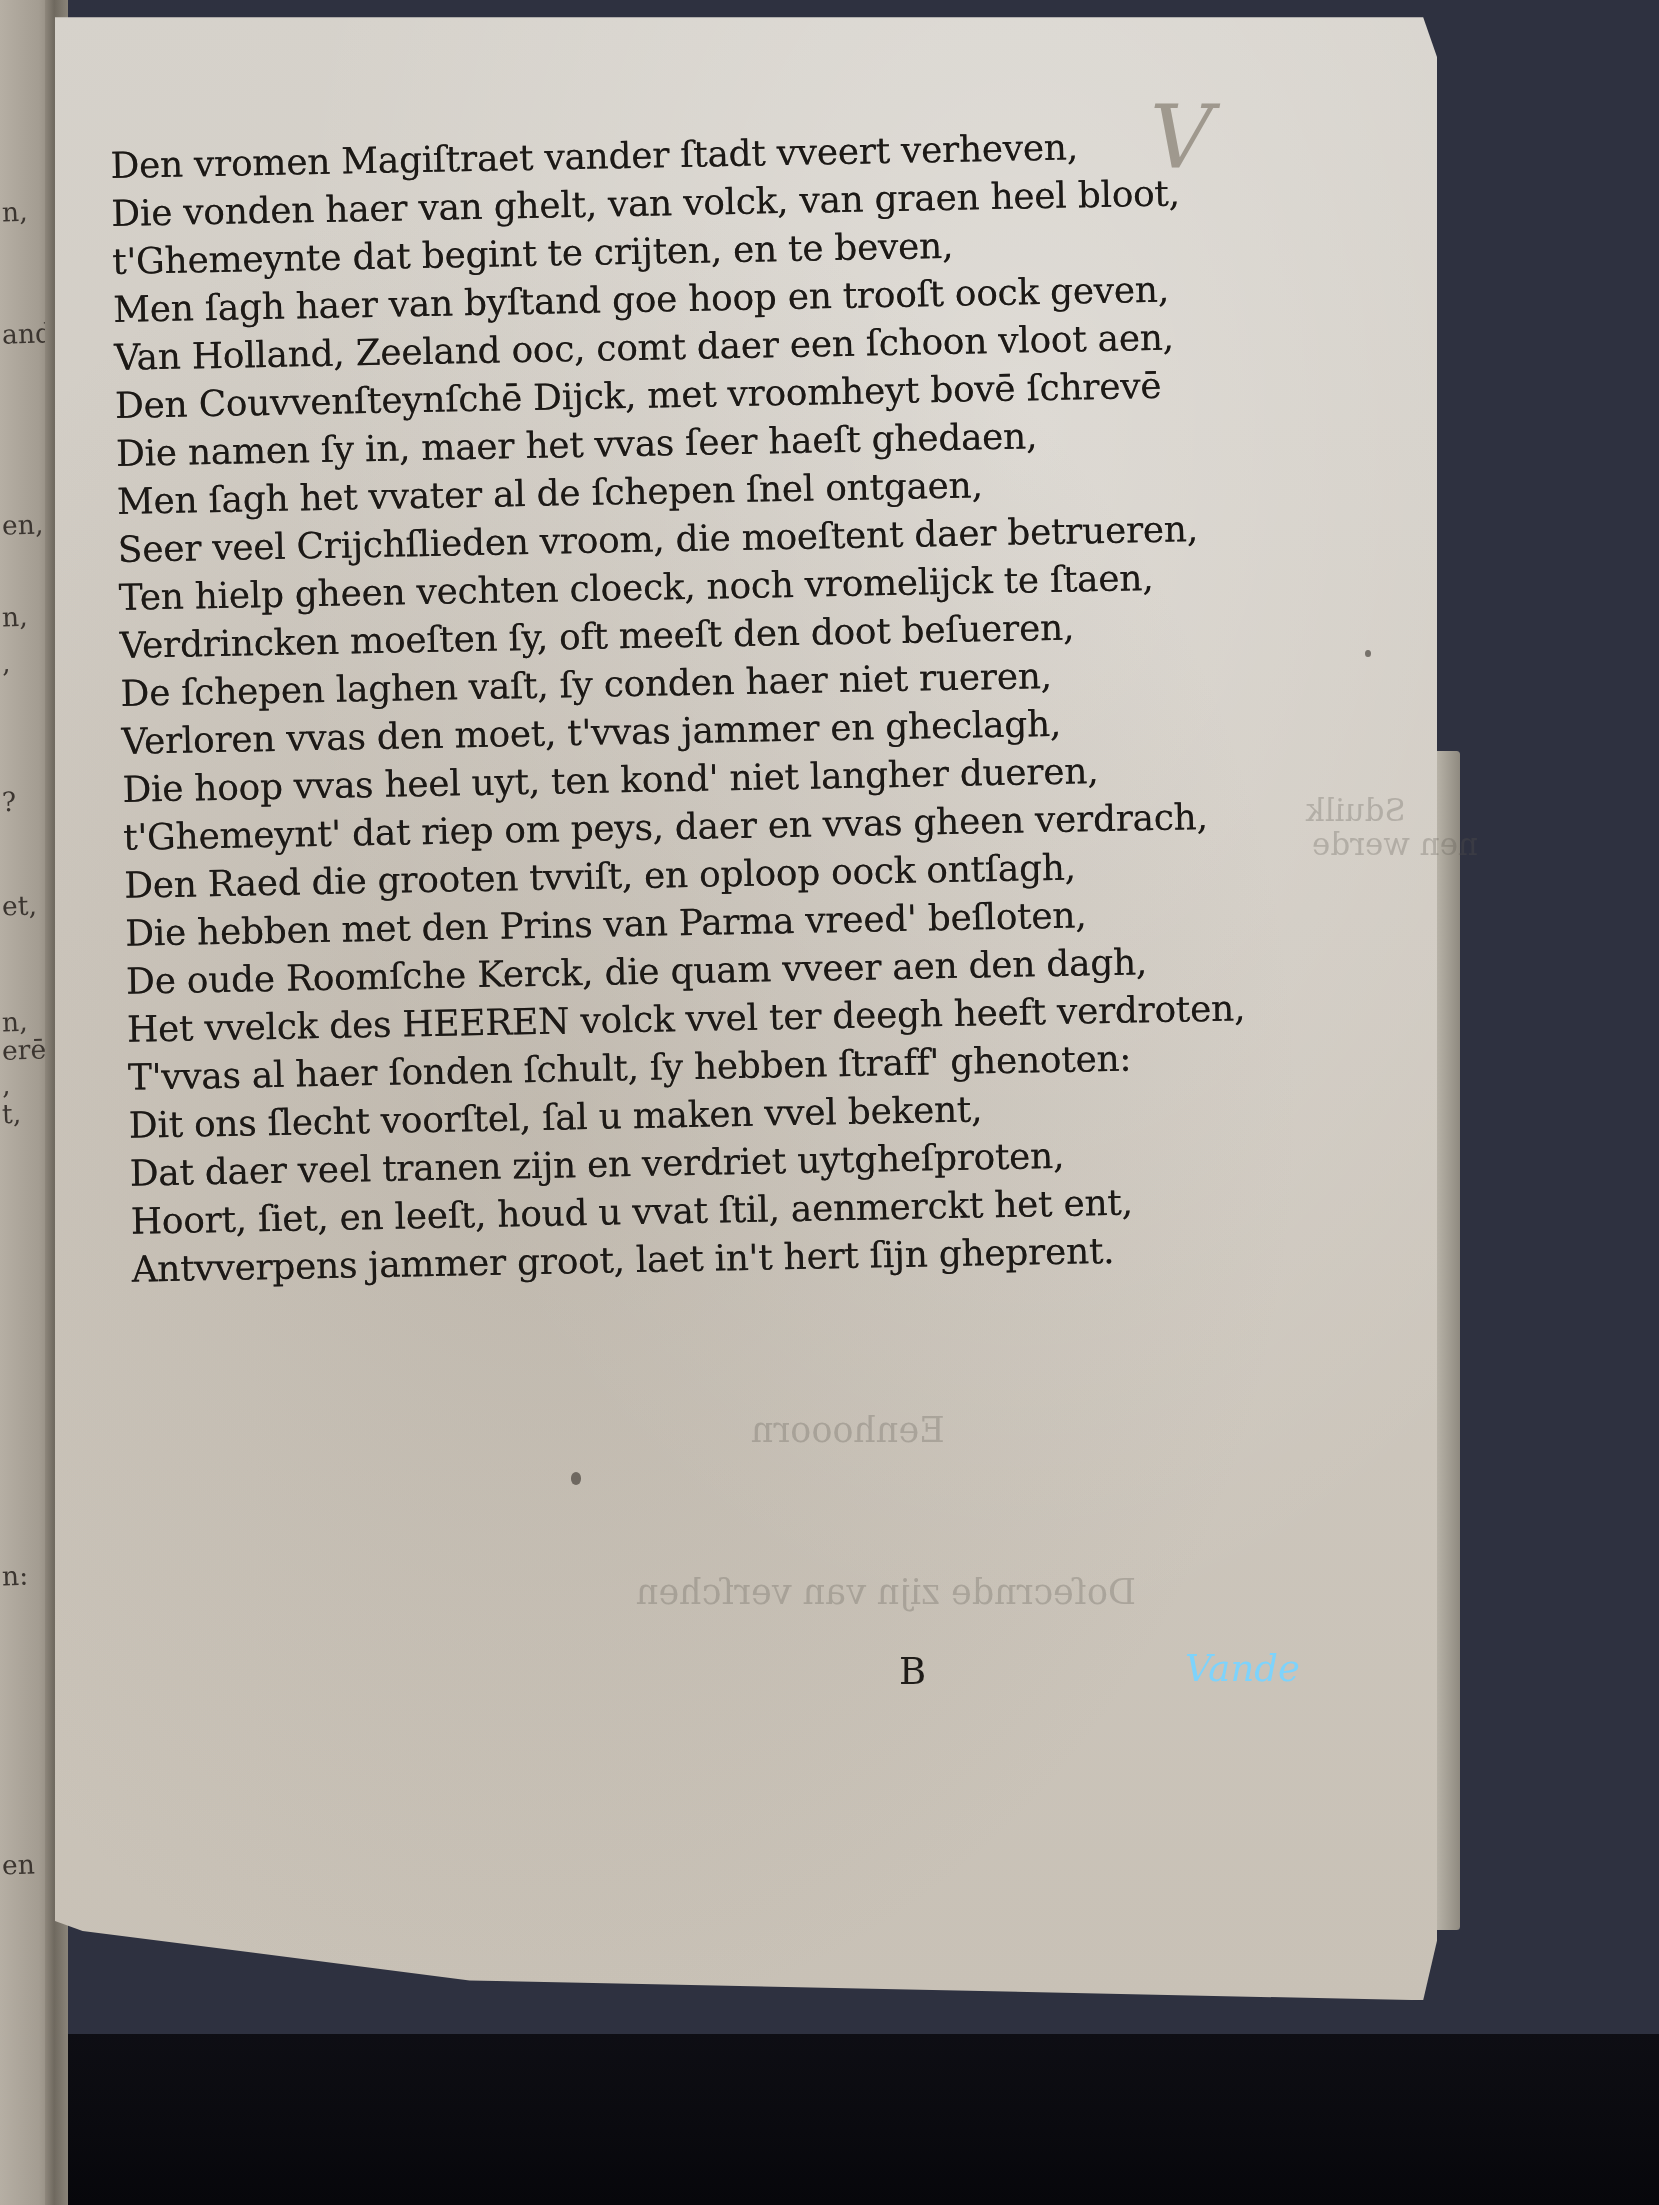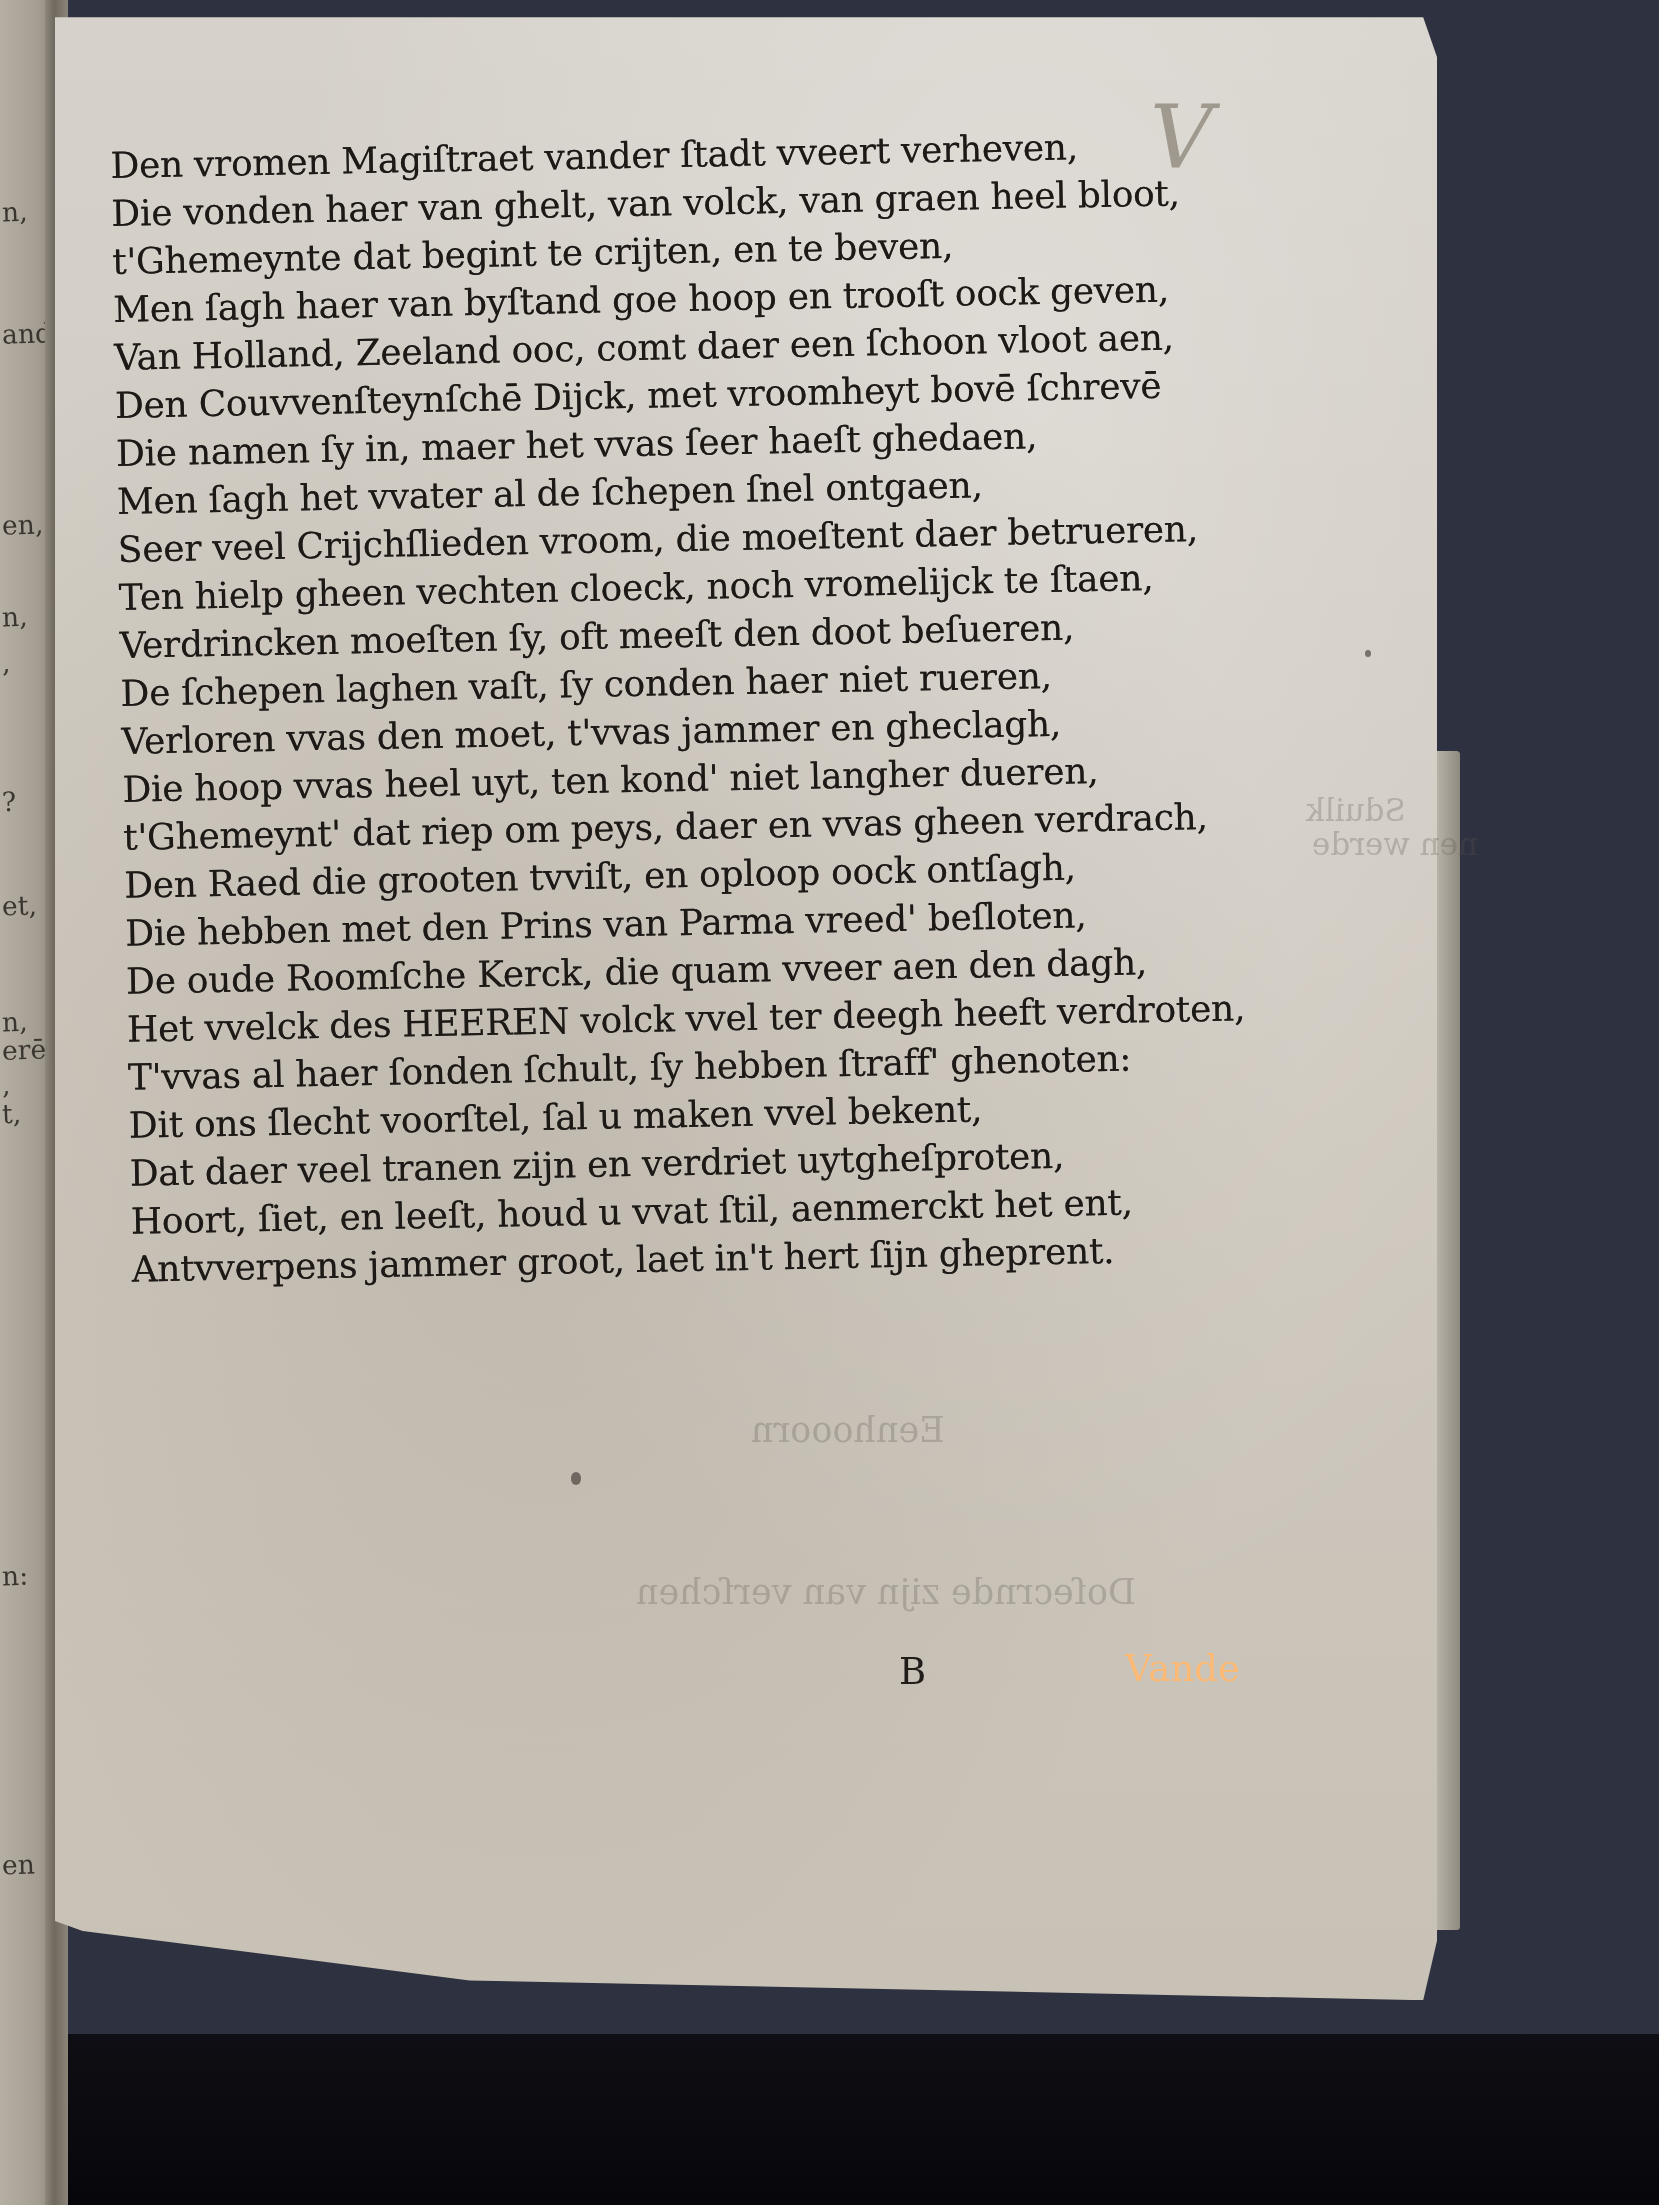--- a/index.html
+++ b/index.html
@@ -54,21 +54,21 @@
   }
   .verse-line {
     font-size: 36px; line-height: 48px; color: #1c1916;
     white-space: nowrap; letter-spacing: -0.3px;
     text-shadow: 0 0 0.6px rgba(20,18,16,0.6);
   }
   .signature-mark {
     position: absolute; left: 899px; top: 1650px; font-size: 37px; color: #1f1c19;
   }
   .catchword {
-    position: absolute; left: 1125px; top: 1647px; font-size: 37px; color: #fdba74;
+    position: absolute; left: 1185px; top: 1647px; font-size: 37px; color: #7dd3fc; font-style: italic;
   }
   .stain { position: absolute; border-radius: 50%; background: rgba(40,35,30,0.55); }
 </style>
 </head>
 <body>
 
 <div class="backdrop-bottom"></div>
 
 <div class="left-page"></div>
 <div class="left-fragments">

